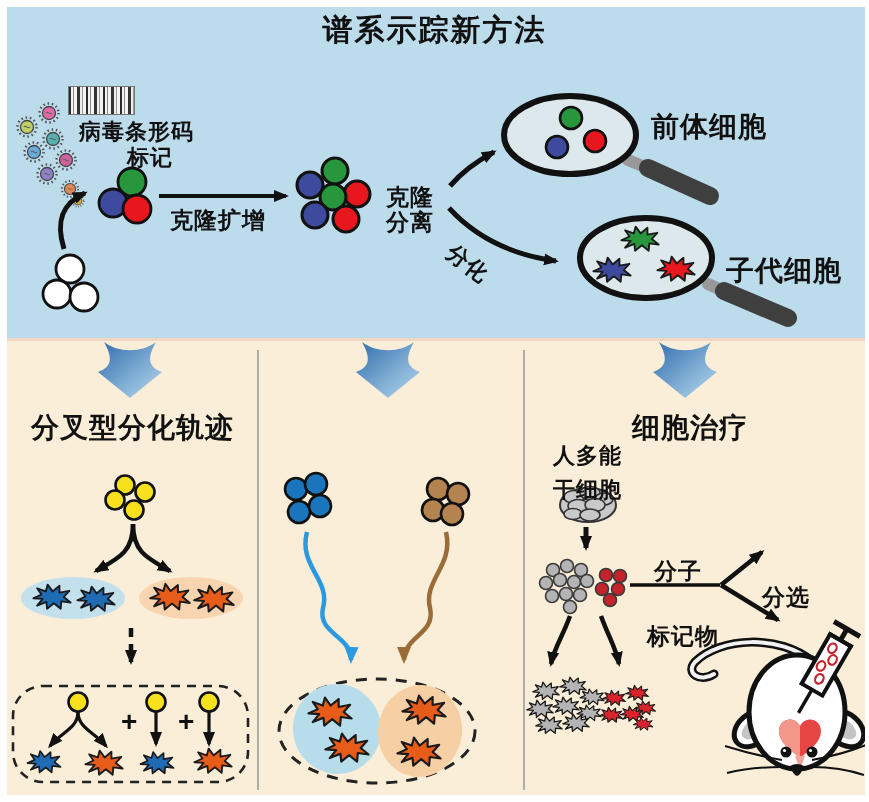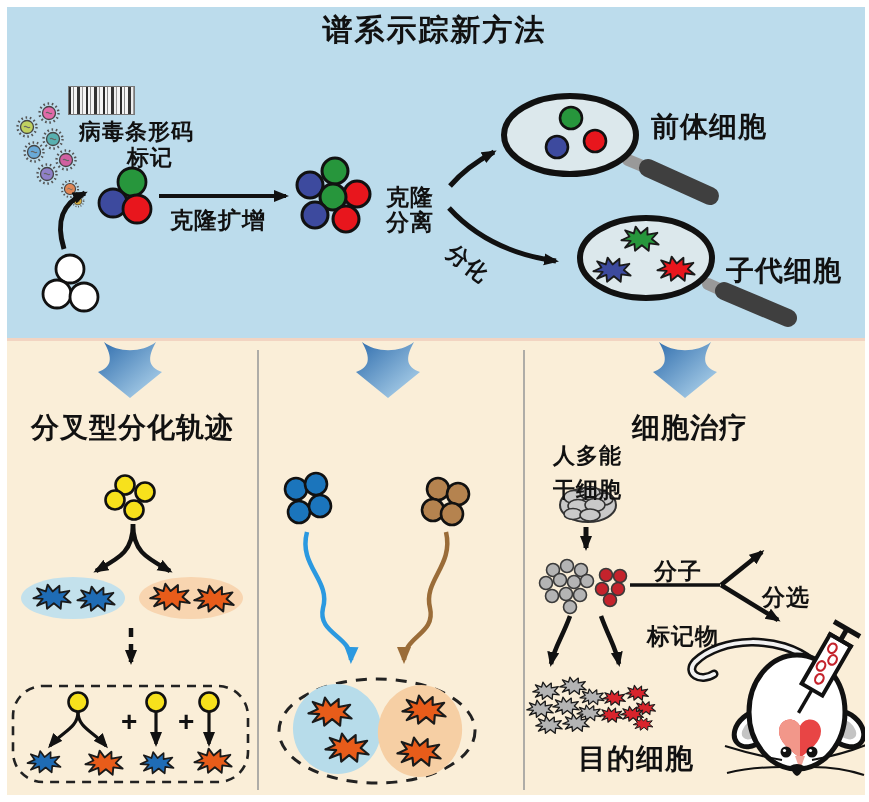--- a/index.html
+++ b/index.html
@@ -312,20 +312,19 @@
 <div class="plus" style="left:121px;top:706px;">+</div>
 <div class="plus" style="left:178px;top:706px;">+</div>
 
 <div class="lbl t22" style="left:553px;top:441px;">人多能</div>
 <div class="lbl t22" style="left:553px;top:439px;margin-top:36px;">干细胞</div>
 
 
 <div class="lbl t23" style="left:654px;top:556px;">分子</div>
 <div class="lbl t23" style="left:647px;top:589px;margin-top:32px;">标记物</div>
 <div class="lbl t23" style="left:762px;top:582px;">分选</div>
-<div class="lbl t24" style="left:578px;top:740px;">目的细胞</div>
 
 <div class="frame" style="left:0;top:0;width:869px;height:7px;"></div>
 <div class="frame" style="left:0;top:0;width:7px;height:802px;"></div>
 <div class="frame" style="left:865px;top:0;width:4px;height:802px;"></div>
 <div class="frame" style="left:0;top:795px;width:869px;height:7px;"></div>
 
 </div>
 
 </body></html>

